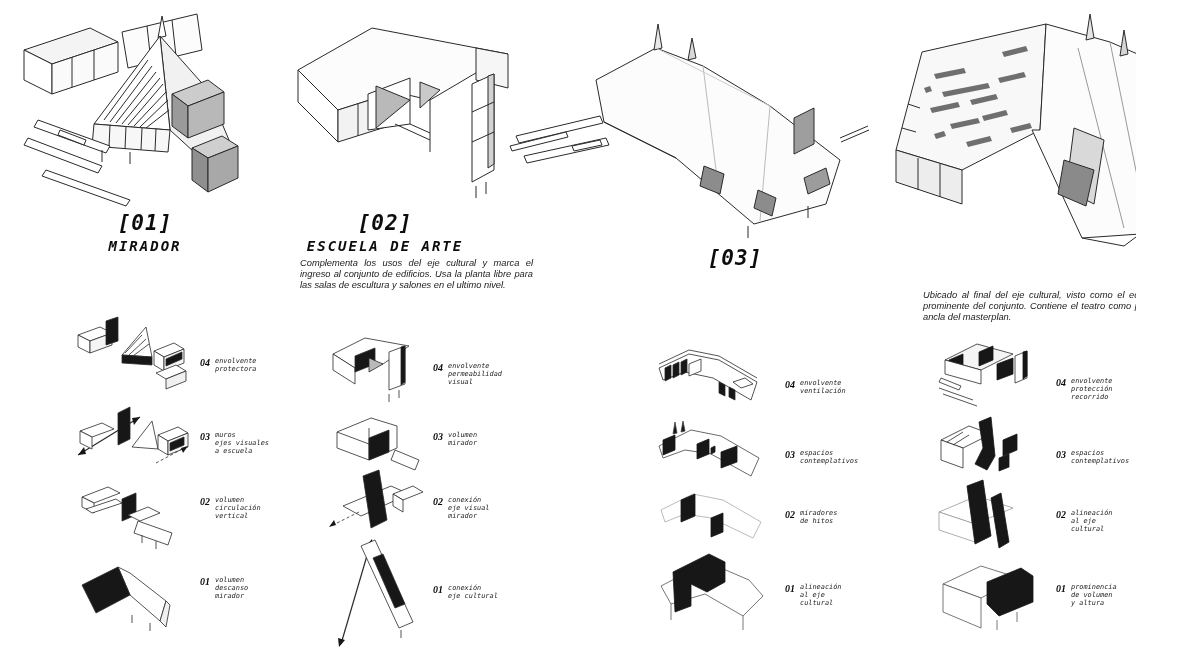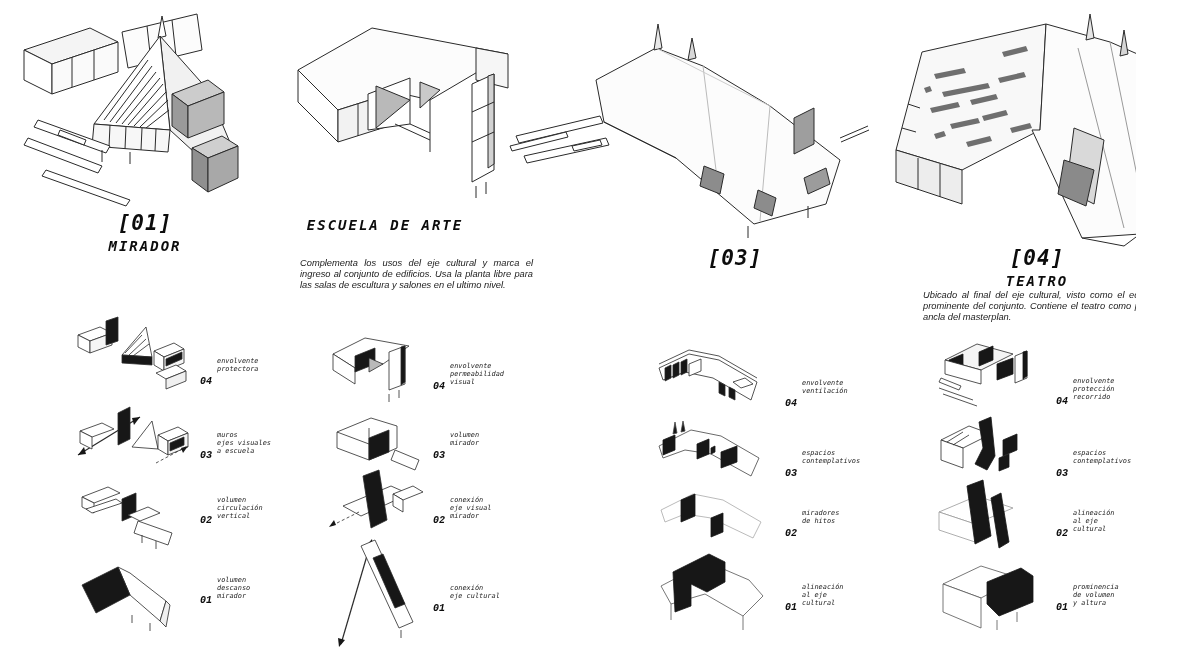--- a/index.html
+++ b/index.html
@@ -6,22 +6,22 @@
   #board{position:relative;width:1136px;height:653px;background:#ffffff;overflow:hidden;
          font-family:"Liberation Sans",sans-serif;color:#111;}
   .heading{position:absolute;text-align:center;font-family:"DejaVu Sans Mono",monospace;
            font-style:italic;font-weight:bold;color:#0c0c0c;}
   .heading .num{display:block;font-size:21px;line-height:1;letter-spacing:1px;}
   .heading .title{display:block;font-size:14px;letter-spacing:2px;margin-top:4px;}
   .desc{position:absolute;font-style:italic;font-size:9.3px;line-height:1.2;text-align:justify;
         color:#1b1b1b;font-family:"Liberation Sans",sans-serif;}
   .axo{position:absolute;overflow:visible;}
   .layer-label{position:absolute;display:flex;gap:5px;align-items:flex-start;}
-  .layer-num{font-family:Liberation Mono, monospace;font-weight:bold;font-style:italic;
-             font-size:10px;line-height:1;color:#0c0c0c;margin-top:19px;}
+  .layer-num{font-family:Liberation Serif, serif;font-weight:bold;font-style:italic;
+             font-size:10px;line-height:1;color:#0c0c0c;}
   .layer-text{font-family:"DejaVu Sans Mono",monospace;font-style:italic;font-size:6.9px;
               line-height:1.15;white-space:pre-line;color:#222;}
   svg *{vector-effect:non-scaling-stroke;}
 </style>
 </head>
 <body>
 
 <div id="board">
 
   <svg class="axo" style="left:2px;top:2px;" width="268" height="208" viewBox="0 0 268 208">
@@ -169,20 +169,21 @@
       <line x1="192" y1="100" x2="214" y2="90"></line>
         <line x1="192" y1="130" x2="214" y2="120"></line>
       <polyline points="115,112 150,128 150,140"></polyline>
       <line x1="150" y1="88" x2="150" y2="128"></line>
       <line x1="130" y1="112" x2="150" y2="121"></line>
       <line x1="196" y1="174" x2="196" y2="186"></line>
         <line x1="206" y1="170" x2="206" y2="182"></line>
     </g>
   </svg>
   <div class="heading" style="left:280px;top:213px;width:210px;">
+    <span class="num">[02]</span>
     <span class="title">ESCUELA DE ARTE</span>
   </div>
   <div class="desc" style="left:300px;top:258px;width:233px;">Complementa los usos del eje cultural y marca el ingreso al conjunto de edificios. Usa la planta libre para las salas de escultura y salones en el ultimo nivel.</div>
 
   <svg class="axo" style="left:325px;top:328px;" width="106" height="80" viewBox="0 0 106 80">
     <g stroke="#2a2a2a" stroke-width="0.8" stroke-linejoin="round" fill="none">
       <polygon points="8,26 40,10 84,18 58,36 30,40" fill="#ffffff"></polygon>
       <polygon points="8,26 30,40 30,56 8,42" fill="#ffffff"></polygon>
       <polygon points="30,28 50,20 50,36 30,44" fill="#171717"></polygon>
       <polygon points="44,30 58,36 44,44" fill="#b9b9b9"></polygon>
@@ -369,24 +370,20 @@
       <polygon points="186,152 216,162 208,198 180,186" fill="#8a8a8a"></polygon>
       <g fill="#7a7a7a" stroke="none">
         <polygon points="284,90 294,86 296,94 286,98"></polygon>
           <polygon points="288,120 298,116 300,124 290,128"></polygon>
         <polygon points="280,150 290,146 292,154 282,158"></polygon>
           <polygon points="272,180 282,176 284,184 274,188"></polygon>
       </g>
       <polyline points="204,230 246,238 262,226"></polyline>
     </g>
   </svg>
-  <div class="heading" style="left:932px;top:248px;width:210px;">
-    <span class="num">[04]</span>
-    <span class="title">TEATRO</span>
-  </div>
   <div class="desc" style="left:923px;top:290px;width:235px;">Ubicado al final del eje cultural, visto como el edificio prominente del conjunto. Contiene el teatro como punto ancla del masterplan.</div>
 
   <svg class="axo" style="left:933px;top:332px;" width="112" height="82" viewBox="0 0 112 82">
     <g stroke="#2a2a2a" stroke-width="0.8" stroke-linejoin="round" fill="none">
       <polygon points="12,28 44,12 80,22 48,38" fill="#f5f5f5"></polygon>
       <polygon points="16,28 30,22 30,34 16,40" fill="#171717" stroke="#171717"></polygon>
       <polygon points="46,20 60,14 60,28 46,34" fill="#171717" stroke="#171717"></polygon>
       <polygon points="64,32 80,26 80,42 64,48" fill="#171717" stroke="#171717"></polygon>
       <polygon points="82,24 94,19 94,46 82,51" fill="#ffffff"></polygon>
       <polygon points="90,20 94,19 94,44 90,47" fill="#171717" stroke="#171717"></polygon>

